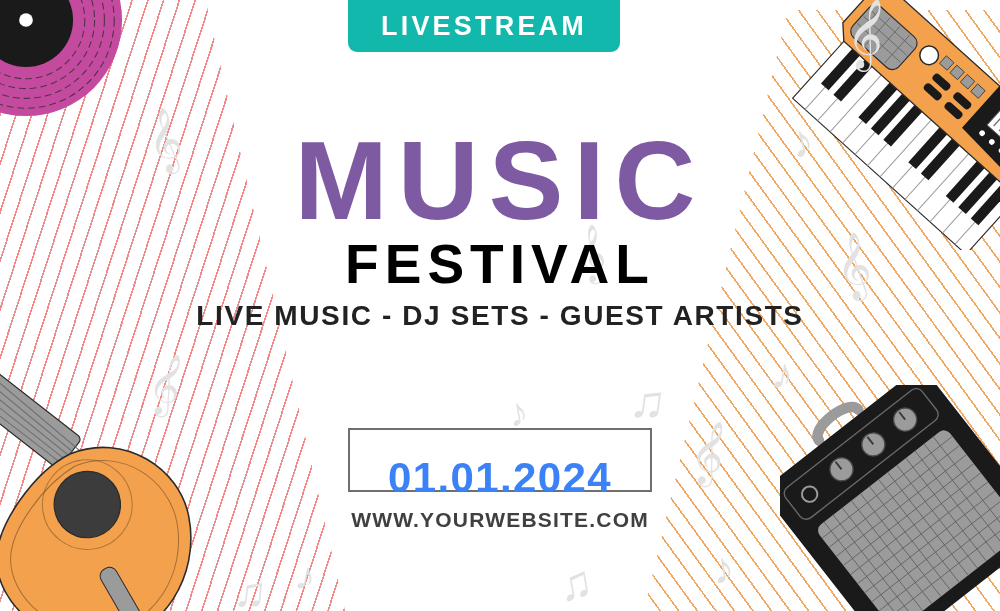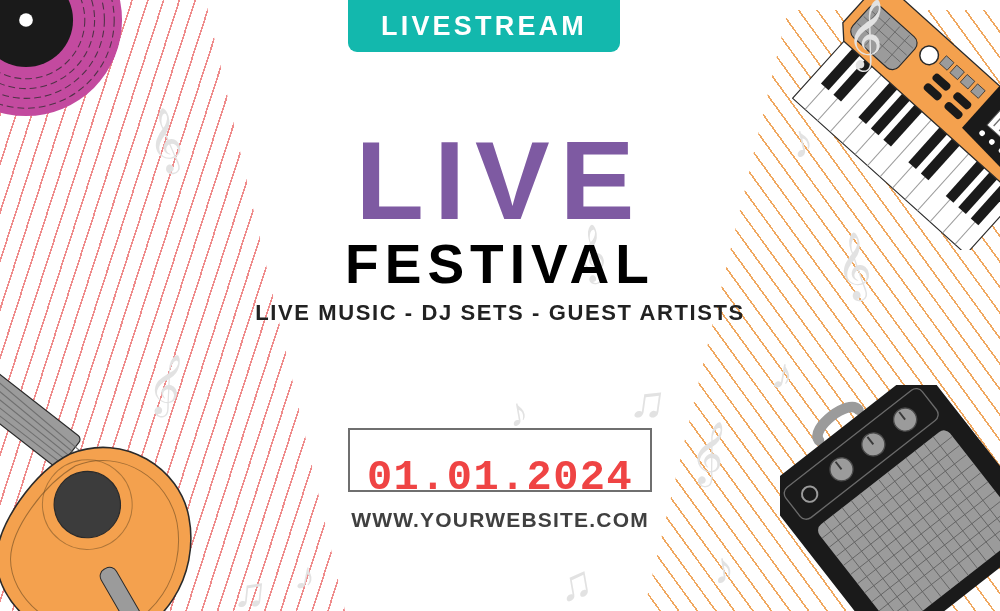--- a/index.html
+++ b/index.html
@@ -140,21 +140,21 @@
     font-size: 55px;
     font-weight: bold;
     letter-spacing: 6px;
     line-height: 1.02;
     margin-top: 2px;
     font-family: "Liberation Sans", sans-serif;
   }
   #tagline {
     display: block;
     color: #222222;
-    font-size: 22px;
+    font-size: 28px;
     font-weight: bold;
     letter-spacing: 1.6px;
     margin-top: 8px;
     font-family: "Liberation Sans", sans-serif;
   }
 
   
   #date-box {
     position: absolute;
     left: 348px;
@@ -162,25 +162,25 @@
     width: 304px;
     height: 64px;
     border: 2px solid #6f6f6f;
     display: flex;
     align-items: center;
     justify-content: center;
     box-sizing: border-box;
     background: rgba(255,255,255,0.82);
   }
   #date-value {
-    color: #ef4444;
+    color: #3b82f6;
     font-size: 42px;
     font-weight: bold;
     letter-spacing: 1.4px;
-    font-family: Liberation Mono, monospace;
+    font-family: Liberation Sans, sans-serif;
     margin-top: 36px;
   }
 
   
   #website {
     position: absolute;
     left: 0;
     top: 508px;
     width: 1000px;
     text-align: center;
@@ -380,21 +380,21 @@
       <span class="note-mark" style="left: 234px; top: 570px; font-size: 44px; color: rgb(226, 226, 226); transform: rotate(6deg);">♫</span>
       <span class="note-mark" style="left: 296px; top: 556px; font-size: 40px; color: rgb(226, 226, 226); transform: rotate(12deg);">♪</span>
       <span class="note-mark" style="left: 508px; top: 392px; font-size: 40px; color: rgb(226, 226, 226); transform: rotate(-10deg);">♪</span>
     </div>
 
   <div id="livestream-banner">
     <span id="livestream-label">LIVESTREAM</span>
   </div>
 
   <div id="headline">
-    <span id="title-music">LIVE</span>
+    <span id="title-music">MUSIC</span>
     <span id="title-festival">FESTIVAL</span>
     <span id="tagline">LIVE MUSIC - DJ SETS - GUEST ARTISTS</span>
   </div>
 
   <div id="date-box">
     <span id="date-value">01.01.2024</span>
   </div>
 
   <div id="website">WWW.YOURWEBSITE.COM</div>
 

